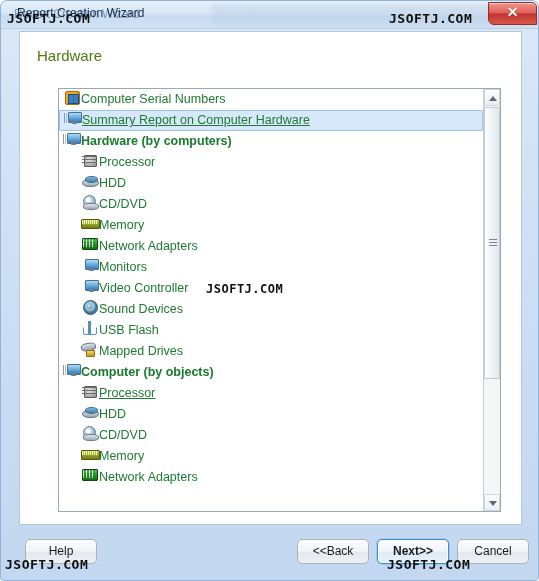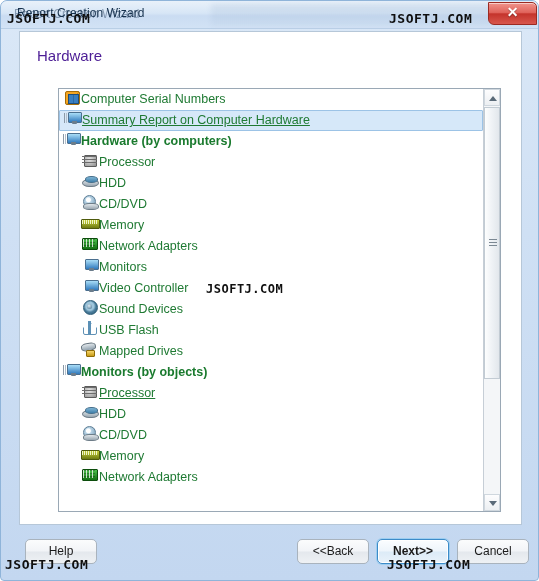--- a/index.html
+++ b/index.html
@@ -83,21 +83,21 @@
     width: 503px; height: 494px;
     box-sizing: border-box;
     background: #ffffff;
     border: 1px solid #b6c7d8;
   }
 
   #page-heading {
     position: absolute;
     left: 17px; top: 15px;
     font-size: 15px;
-    color: #4c1d95;
+    color: #4d7c0f;
     font-family: "Liberation Sans", sans-serif;
   }
 
   
   #listbox {
     position: absolute;
     left: 38px; top: 56px;
     width: 443px; height: 424px;
     box-sizing: border-box;
     background: #ffffff;
@@ -405,21 +405,21 @@
           <div class="row lvl1"><span class="ico ic-cpu"></span><span class="lbl">Processor</span></div>
           <div class="row lvl1"><span class="ico ic-hdd"></span><span class="lbl">HDD</span></div>
           <div class="row lvl1"><span class="ico ic-cd"></span><span class="lbl">CD/DVD</span></div>
           <div class="row lvl1"><span class="ico ic-mem"></span><span class="lbl">Memory</span></div>
           <div class="row lvl1"><span class="ico ic-nic"></span><span class="lbl">Network Adapters</span></div>
           <div class="row lvl1"><span class="ico ic-monitor"></span><span class="lbl">Monitors</span></div>
           <div class="row lvl1"><span class="ico ic-monitor"></span><span class="lbl">Video Controller</span></div>
           <div class="row lvl1"><span class="ico ic-sound"></span><span class="lbl">Sound Devices</span></div>
           <div class="row lvl1"><span class="ico ic-usb"></span><span class="lbl">USB Flash</span></div>
           <div class="row lvl1"><span class="ico ic-mapped"></span><span class="lbl">Mapped Drives</span></div>
-          <div class="row lvl0 group"><span class="ico ic-monitor-net"><span class="bars"></span></span><span class="lbl">Monitors (by objects)</span></div>
+          <div class="row lvl0 group"><span class="ico ic-monitor-net"><span class="bars"></span></span><span class="lbl">Computer (by objects)</span></div>
           <div class="row lvl1 underline"><span class="ico ic-cpu"></span><span class="lbl">Processor</span></div>
           <div class="row lvl1"><span class="ico ic-hdd"></span><span class="lbl">HDD</span></div>
           <div class="row lvl1"><span class="ico ic-cd"></span><span class="lbl">CD/DVD</span></div>
           <div class="row lvl1"><span class="ico ic-mem"></span><span class="lbl">Memory</span></div>
           <div class="row lvl1"><span class="ico ic-nic"></span><span class="lbl">Network Adapters</span></div>
         </div>
 
       <div id="vscroll">
         <div class="sb-btn" id="sb-up">
           <div class="sb-arrow"></div>

